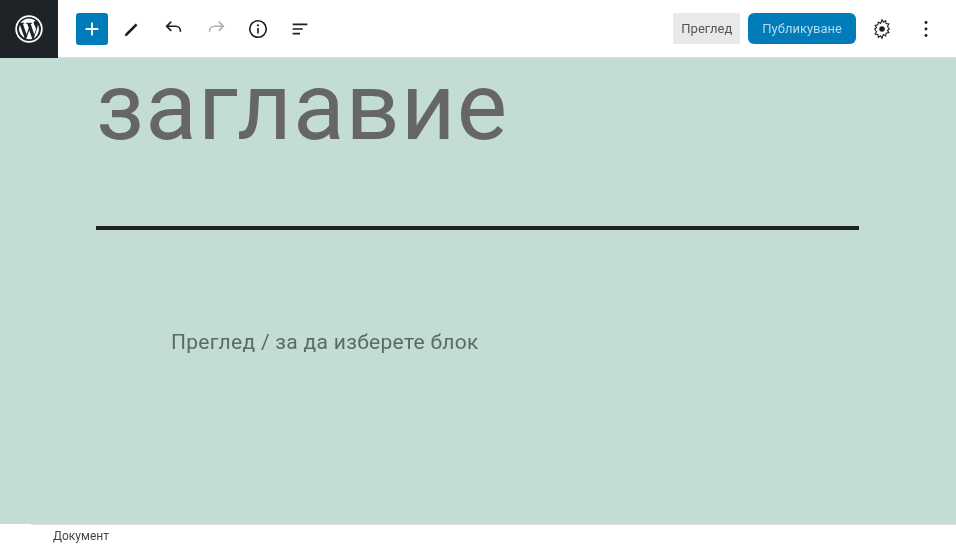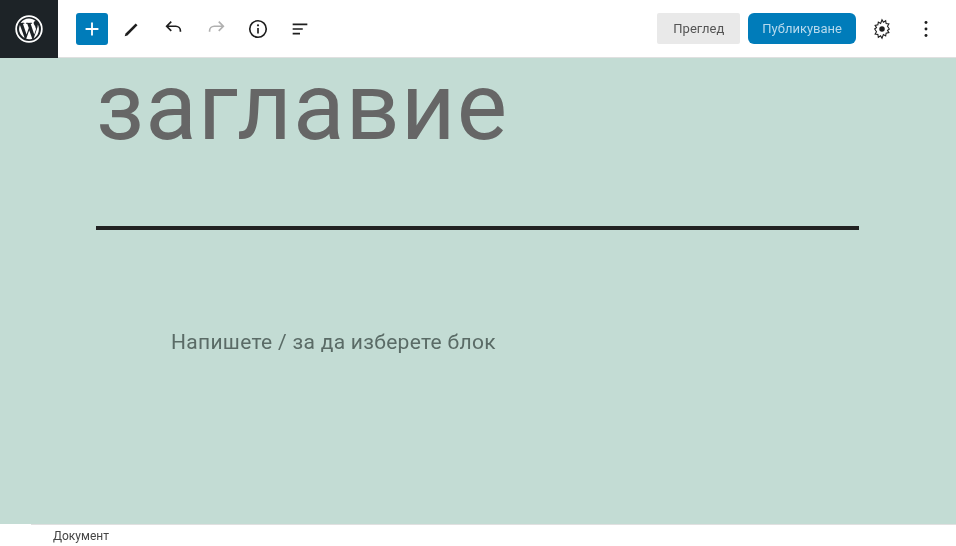--- a/index.html
+++ b/index.html
@@ -58,21 +58,21 @@
     position: absolute;
     right: 12px;
     display: flex;
     align-items: center;
     gap: 8px;
   }
   
   .btn-preview {
     background: #e9e9e9;
     border: none;
-    padding: 8px 16px;
+    padding: 8px 8px;
     font-size: 13px;
     color: #555;
     cursor: pointer;
     border-radius: 2px;
     font-family: inherit;
   }
   
   .btn-publish {
     background: #007cba;
     border: none;
@@ -201,18 +201,18 @@
       </svg>
     </div>
   </div>
 </div>
 
 <div class="canvas">
   <div class="title-area">
     <div class="title-text">заглавие</div>
   </div>
   <div class="separator"></div>
-  <div class="body-prompt">Напишете / за да изберете блок</div>
+  <div class="body-prompt">Преглед / за да изберете блок</div>
 </div>
 
 <div class="footer">
   <span>Документ</span>
 </div>
 
 </body></html>

